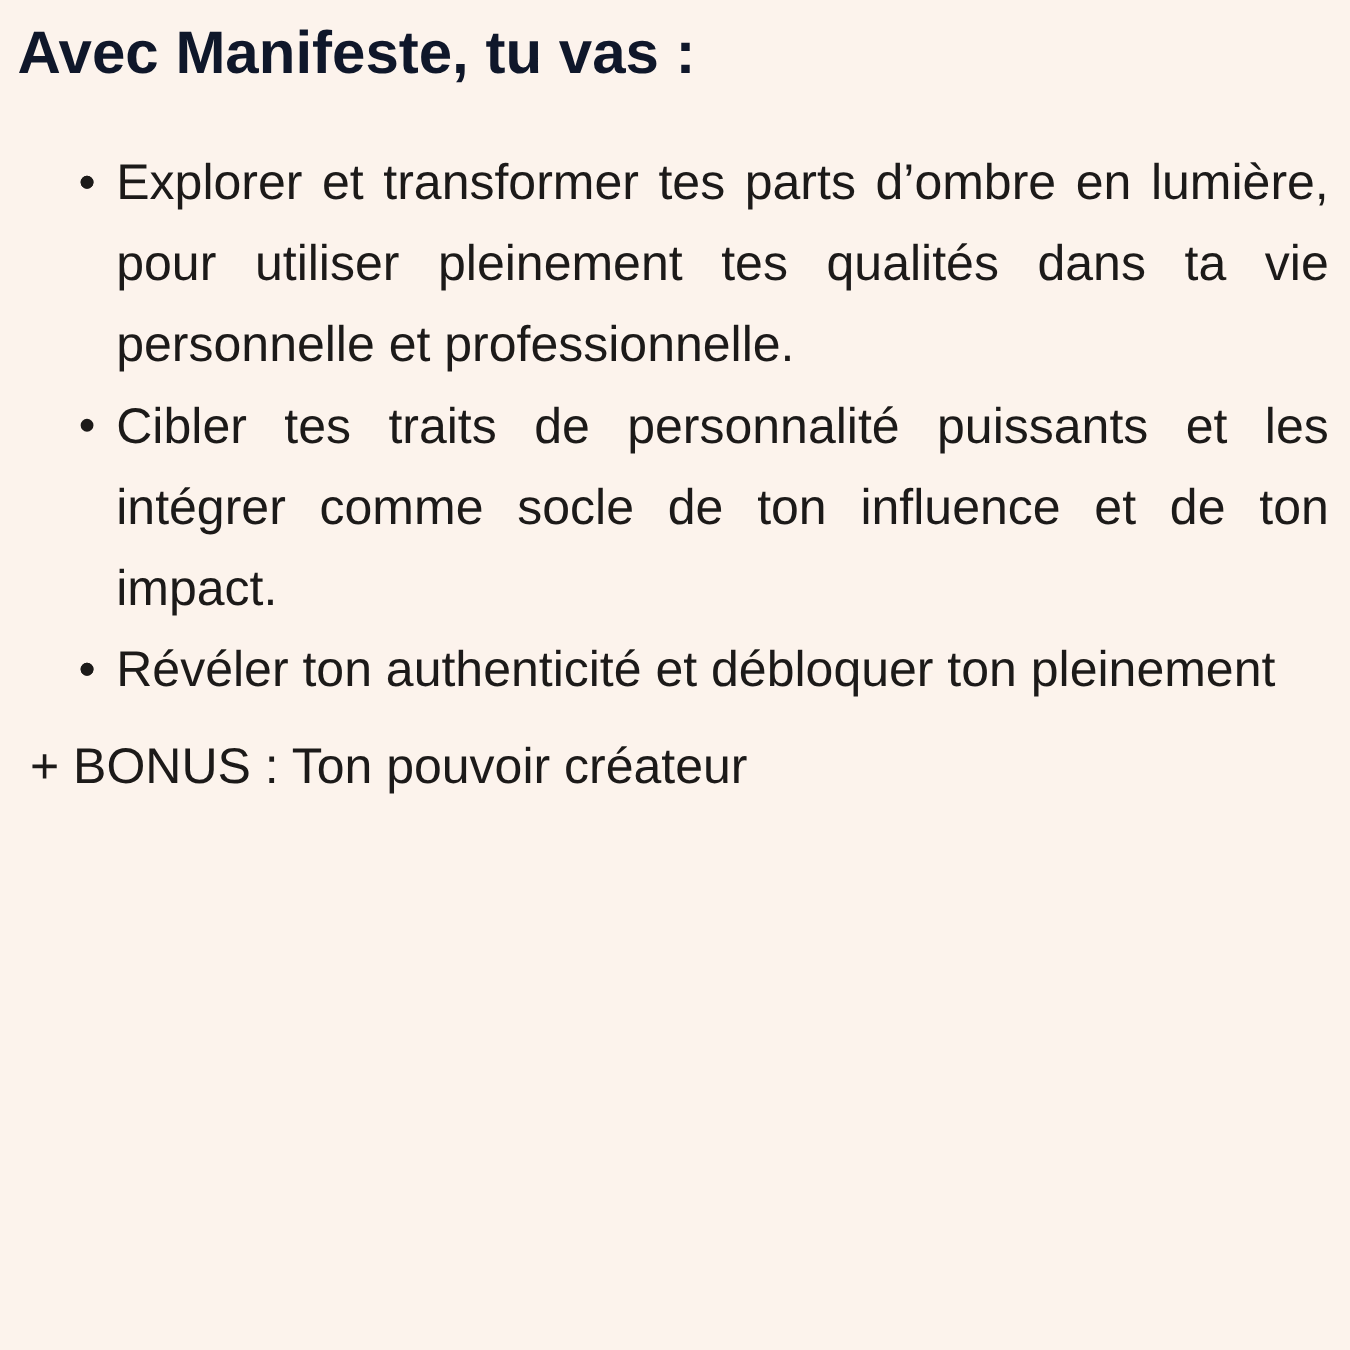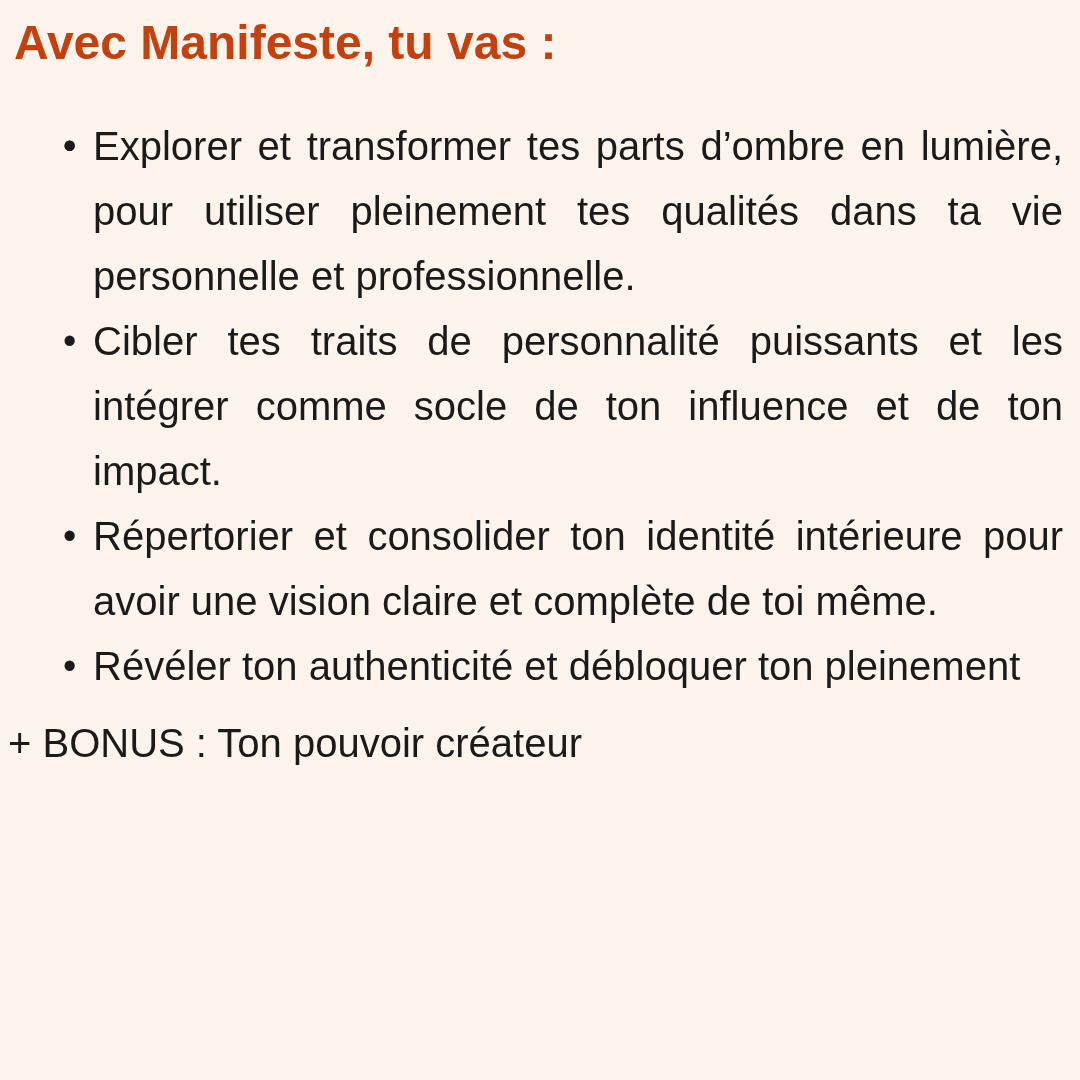--- a/index.html
+++ b/index.html
@@ -14,21 +14,21 @@
     color: #1c1a19;
     overflow: hidden;
     box-sizing: border-box;
   }
   .page-title {
     margin: 0;
     padding: 12px 20px 0 14px;
     font-size: 48px;
     line-height: 62px;
     font-weight: 700;
-    color: #c2410c;
+    color: #0f172a;
     letter-spacing: 0px;
   }
   ul.benefits {
     list-style: none;
     margin: 40px 17px 0 93px;
     padding: 0;
     font-size: 40px;
     line-height: 65px;
     text-align: justify;
     text-justify: inter-word;
@@ -41,21 +41,21 @@
   ul.benefits .bullet {
     position: absolute;
     left: -30px;
     top: 0;
     width: 26px;
     text-align: left;
     font-size: 38px;
   }
   .bonus-line {
     margin: 12px 20px 0 0;
-    padding-left: 8px;
+    padding-left: 24px;
     font-size: 40px;
     line-height: 65px;
     text-align: left;
   }
 </style>
 </head>
 <body>
 
 <h1 class="page-title">Avec Manifeste, tu vas :</h1>
 
@@ -66,21 +66,20 @@
   <li>
     <span class="bullet">•</span>
     <span>Explorer et transformer tes parts d’ombre en lumière, pour utiliser pleinement tes qualités dans ta vie personnelle et professionnelle.</span>
   </li>
   <li>
     <span class="bullet">•</span>
     <span>Cibler tes traits de personnalité puissants et les intégrer comme socle de ton influence et de ton impact.</span>
   </li>
   <li>
     <span class="bullet">•</span>
-    <span>Répertorier et consolider ton identité intérieure pour avoir une vision claire et complète de toi même.</span>
   </li>
   <li>
     <span class="bullet">•</span>
     <span>Révéler ton authenticité et débloquer ton pleinement</span>
   </li>
 </ul>
 
 <p class="bonus-line">+ BONUS : Ton pouvoir créateur</p>
 
 </body></html>

